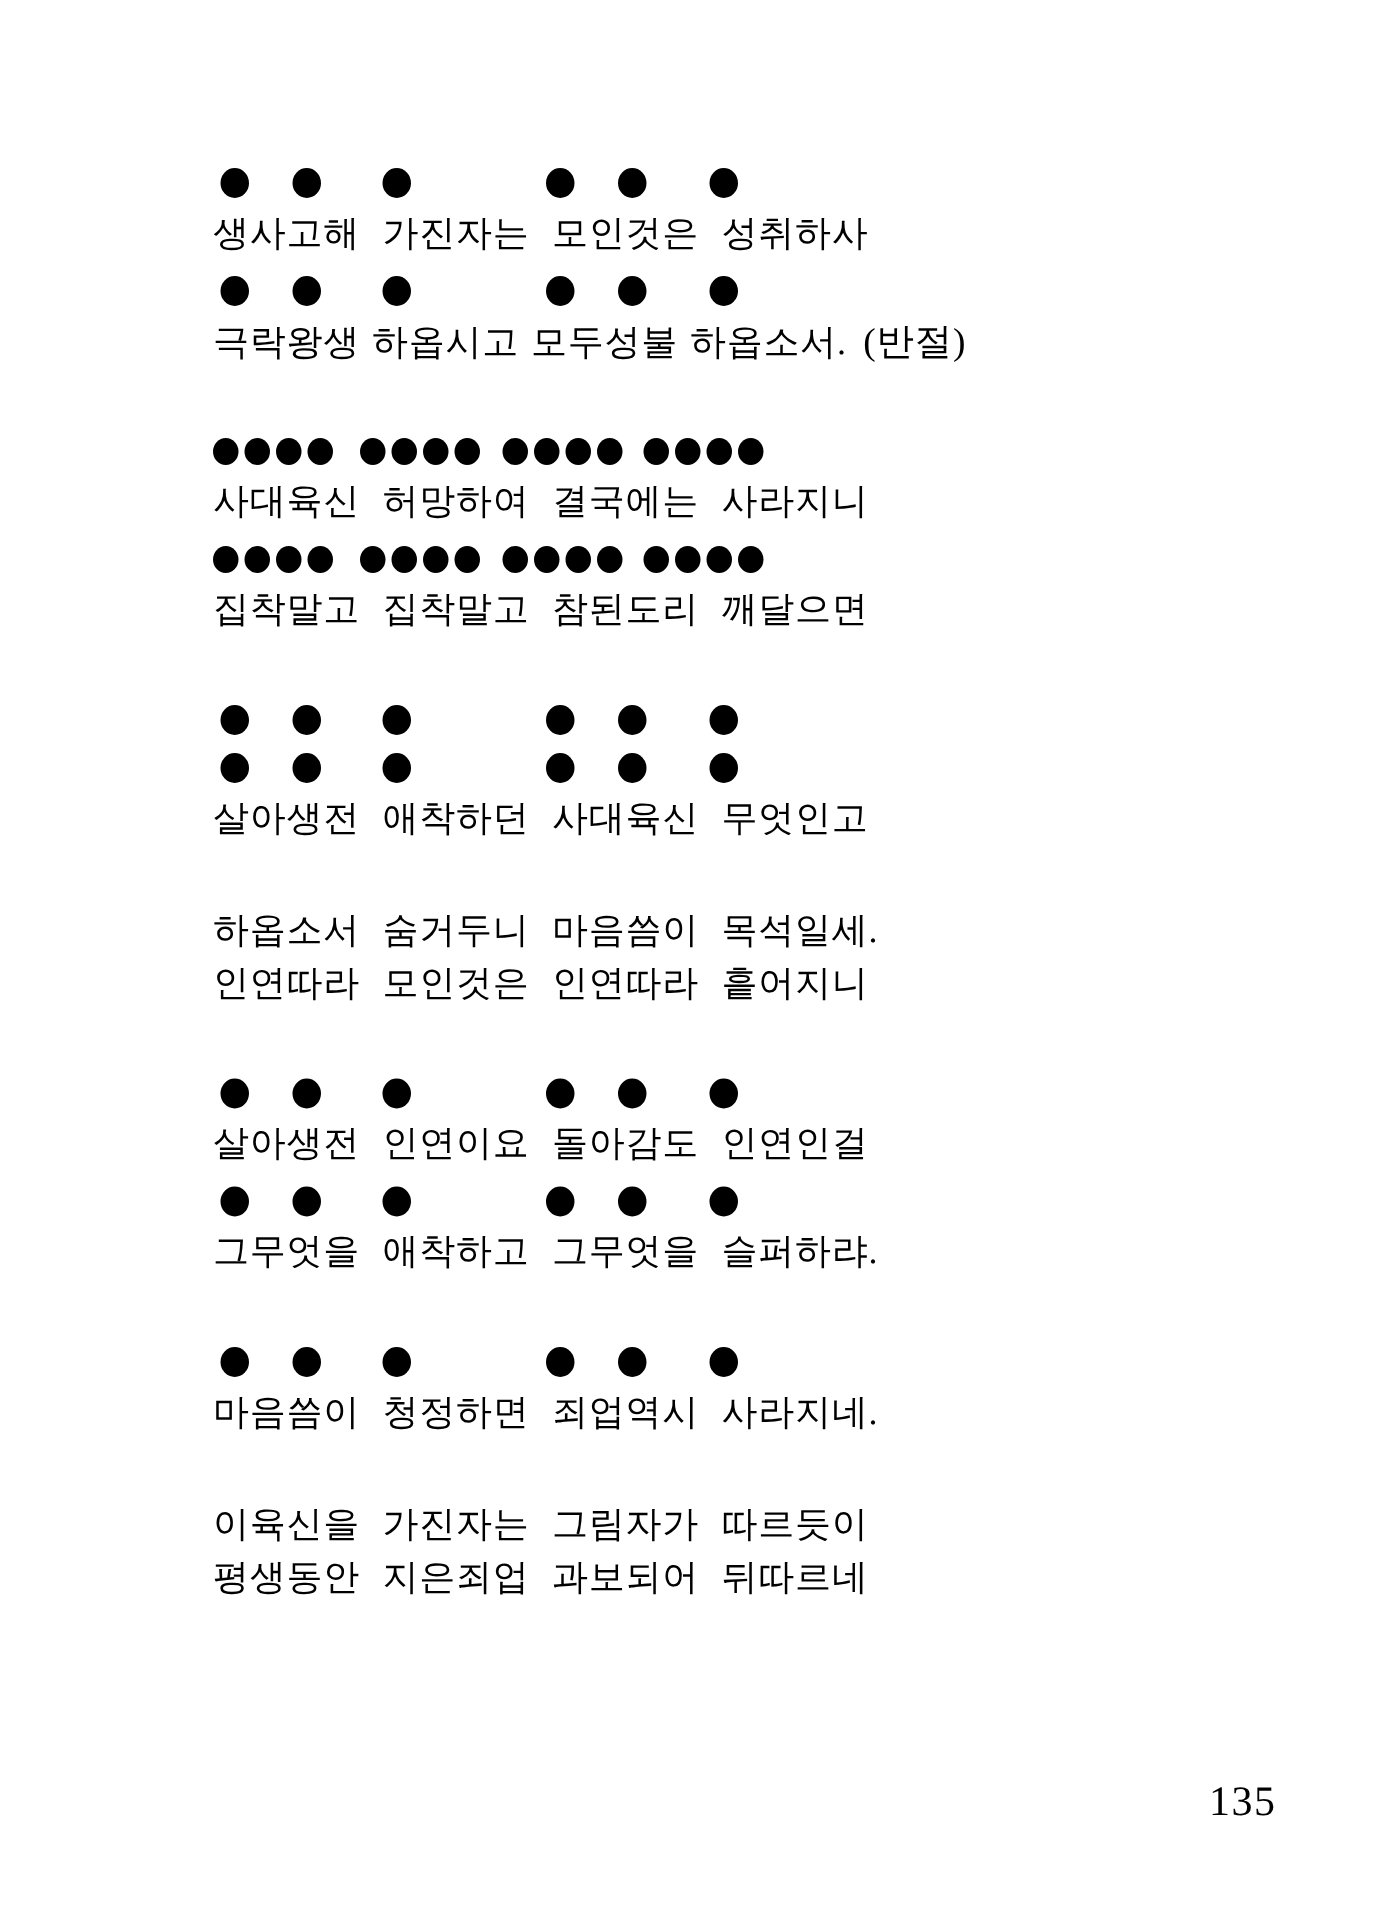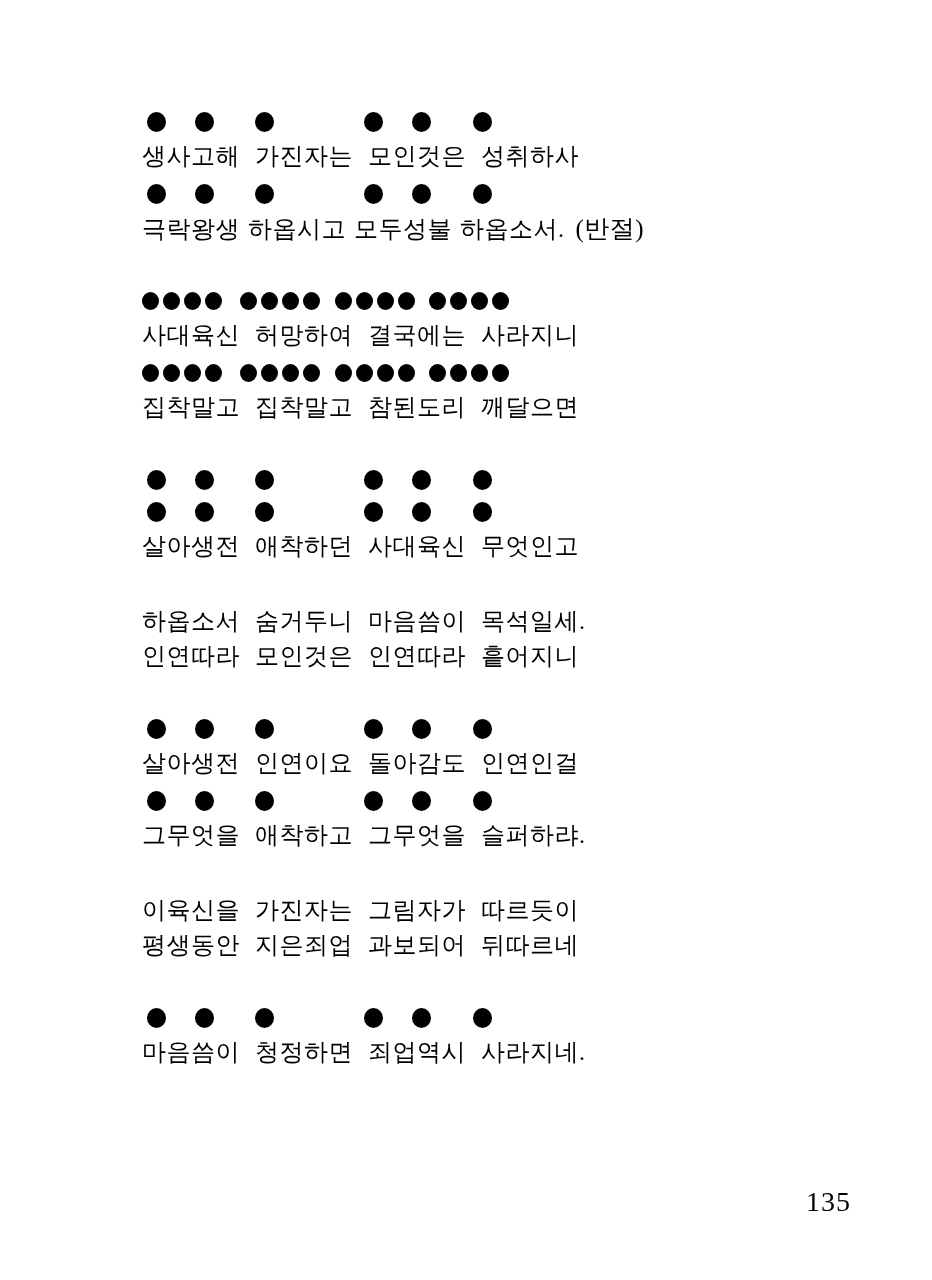--- a/index.html
+++ b/index.html
@@ -220,44 +220,44 @@
           <span class="dot spread" style="margin-left: 42px;"></span>
         </div>
         <div class="text-row wide">
           <span class="word">그무엇을</span>
           <span class="word">애착하고</span>
           <span class="word">그무엇을</span>
           <span class="word">슬퍼하랴.</span>
         </div>
       </div>
       <div class="stanza">
+        <div class="beat-row">
+          <span class="dot spread" style="margin-left: 5px;"></span>
+          <span class="dot spread" style="margin-left: 29px;"></span>
+          <span class="dot spread" style="margin-left: 41px;"></span>
+          <span class="dot spread" style="margin-left: 90px;"></span>
+          <span class="dot spread" style="margin-left: 29px;"></span>
+          <span class="dot spread" style="margin-left: 42px;"></span>
+        </div>
+        <div class="text-row wide">
+          <span class="word">마음씀이</span>
+          <span class="word">청정하면</span>
+          <span class="word">죄업역시</span>
+          <span class="word">사라지네.</span>
+        </div>
+      </div>
+      <div class="stanza">
         <div class="text-row wide">
           <span class="word">이육신을</span>
           <span class="word">가진자는</span>
           <span class="word">그림자가</span>
           <span class="word">따르듯이</span>
         </div>
         <div class="text-row wide">
           <span class="word">평생동안</span>
           <span class="word">지은죄업</span>
           <span class="word">과보되어</span>
           <span class="word">뒤따르네</span>
-        </div>
-      </div>
-      <div class="stanza">
-        <div class="beat-row">
-          <span class="dot spread" style="margin-left: 5px;"></span>
-          <span class="dot spread" style="margin-left: 29px;"></span>
-          <span class="dot spread" style="margin-left: 41px;"></span>
-          <span class="dot spread" style="margin-left: 90px;"></span>
-          <span class="dot spread" style="margin-left: 29px;"></span>
-          <span class="dot spread" style="margin-left: 42px;"></span>
-        </div>
-        <div class="text-row wide">
-          <span class="word">마음씀이</span>
-          <span class="word">청정하면</span>
-          <span class="word">죄업역시</span>
-          <span class="word">사라지네.</span>
         </div>
       </div>
     </div>
   <div class="page-number">135</div>
 </div>
 
 </body></html>

